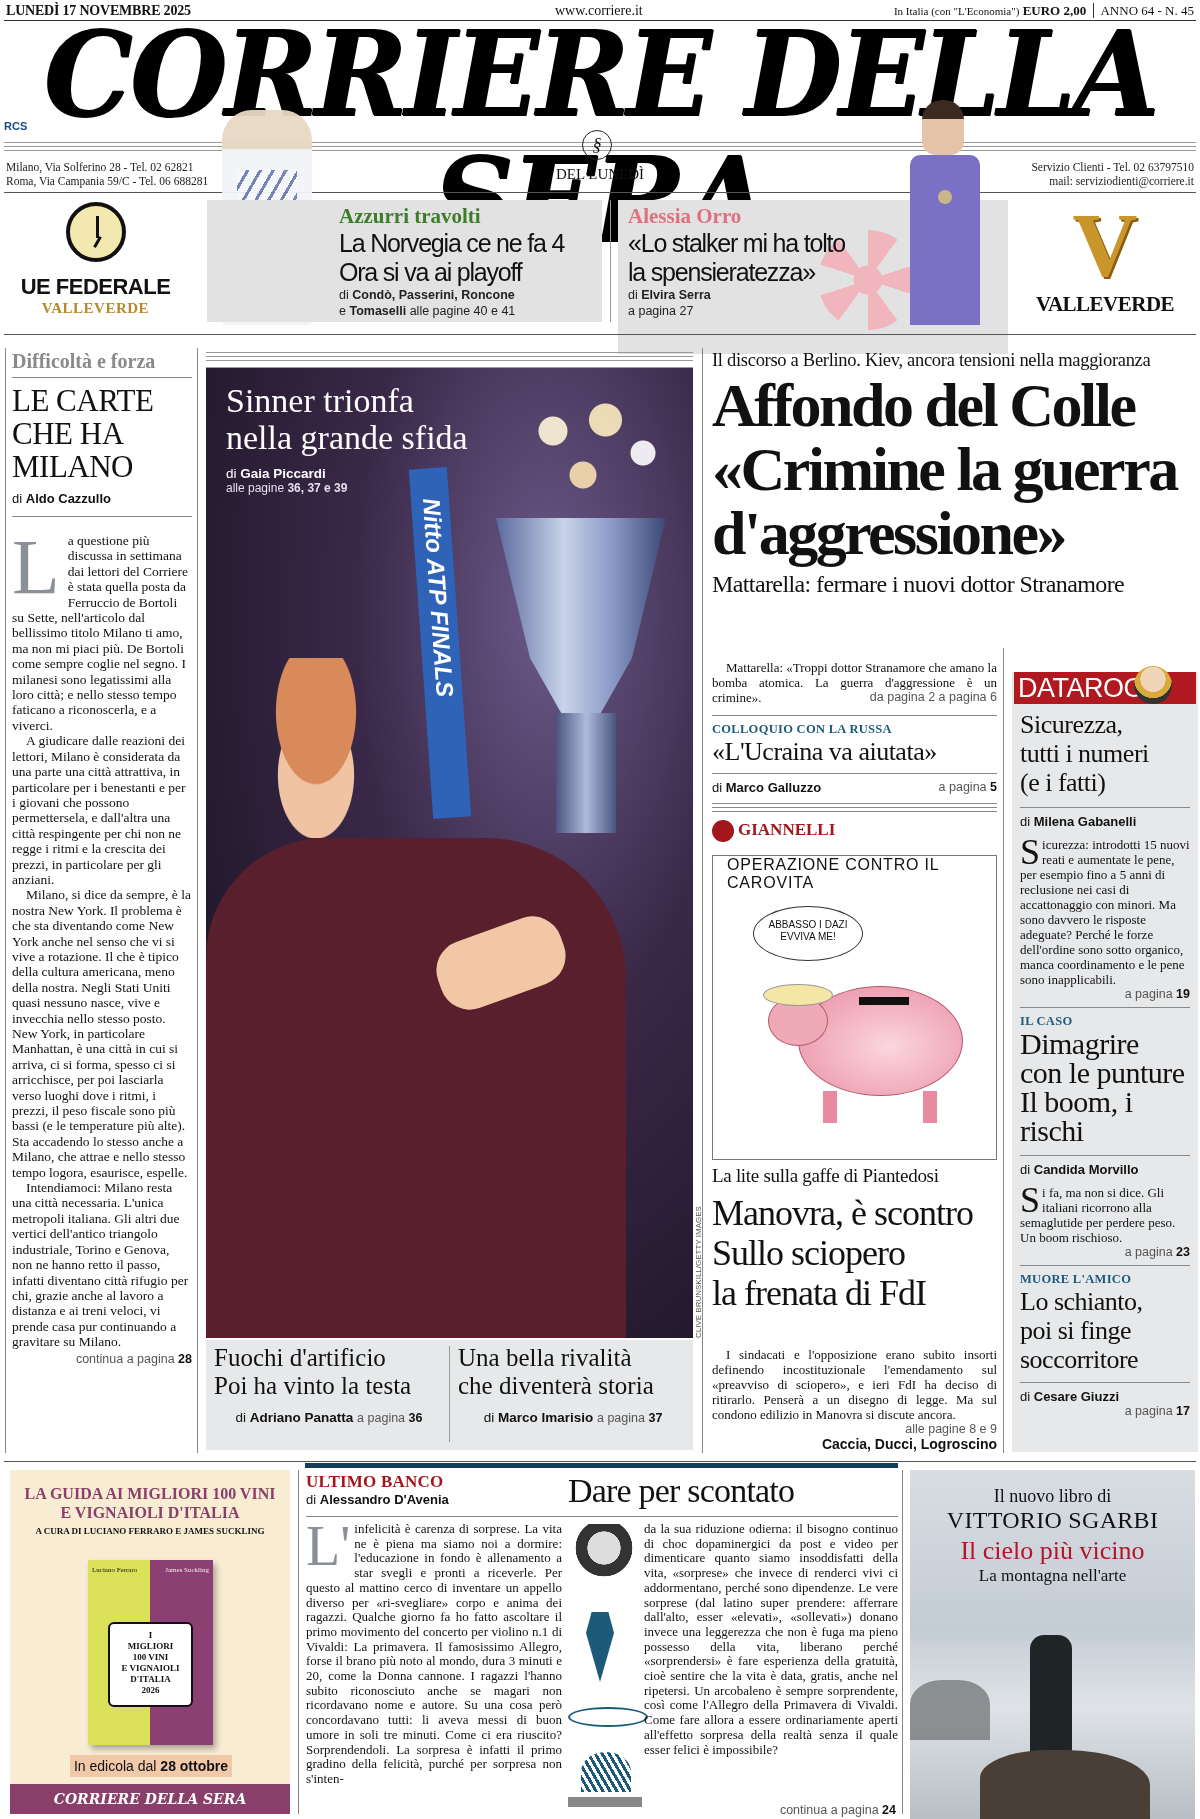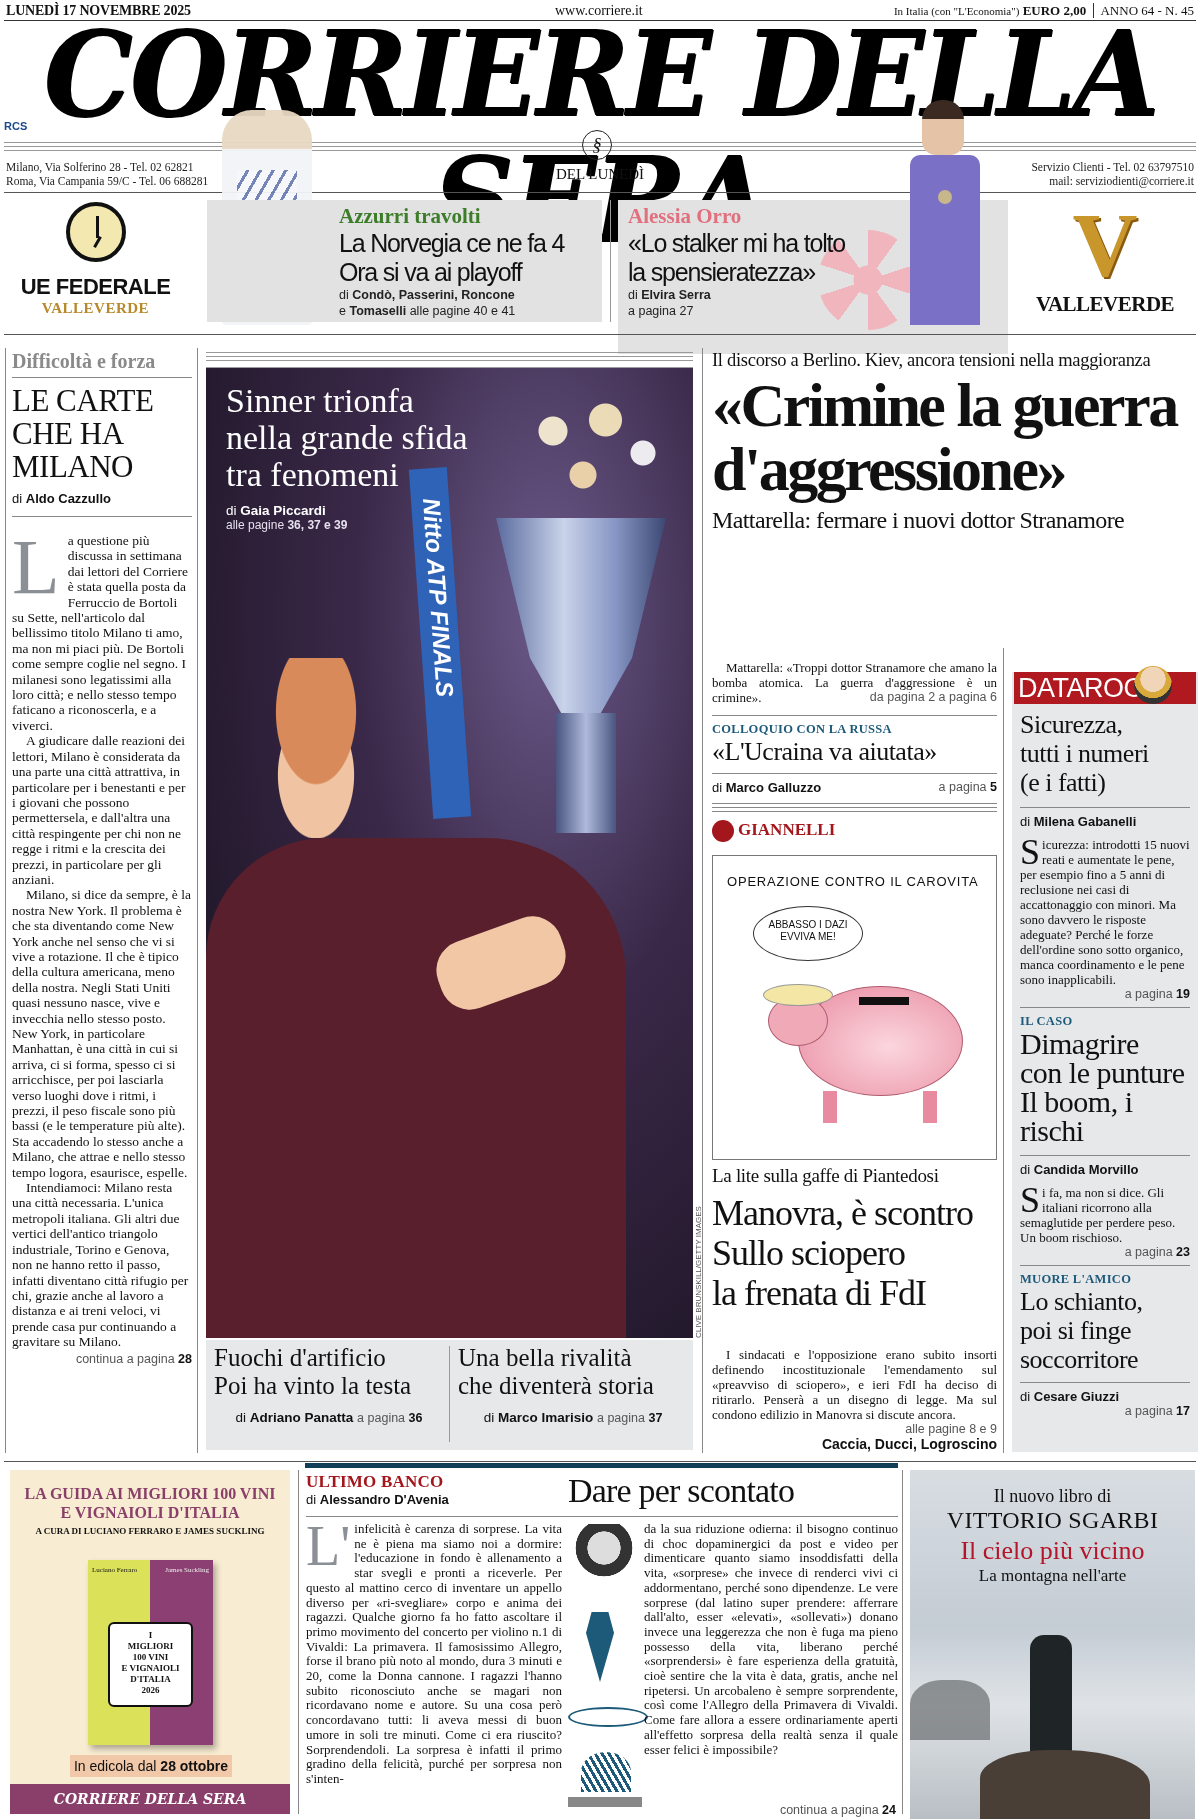--- a/index.html
+++ b/index.html
@@ -158,21 +158,20 @@
   </div>
 
   <div style="position:absolute;left:40px;top:290px;width:140px;height:180px;background:radial-gradient(ellipse at 50% 30%,#d98a5a 0 40%,transparent 41%),radial-gradient(ellipse at 50% 65%,#f0c4a2 0 38%,transparent 39%)"></div>
   <div style="position:absolute;left:0;top:470px;width:420px;height:500px;background:#5a1f2c;border-radius:120px 140px 0 0"></div>
   <div style="position:absolute;left:230px;top:560px;width:130px;height:70px;background:#f2c7a6;border-radius:30px;transform:rotate(-20deg)"></div>
 
   <div style="position:absolute;left:20px;top:14px;color:#fff">
     <div style="font-size:34px;line-height:37px">
       <div>Sinner trionfa</div>
       <div>nella grande sfida</div>
-      <div>tra fenomeni</div>
     </div>
     <div class="sans" style="font-size:13.5px;margin-top:10px"><span>di</span> <b>Gaia Piccardi</b></div>
     <div class="sans" style="font-size:12px;color:#e6e0ee"><span>alle pagine</span> <b>36, 37 e 39</b></div>
   </div>
 </div>
 <div class="abs sans" style="left:694px;top:1338px;font-size:8px;color:#555;transform:rotate(-90deg);transform-origin:left top;white-space:nowrap">CLIVE BRUNSKILL/GETTY IMAGES</div>
 
 <div class="abs" style="left:206px;top:1340px;width:487px;height:110px;background:#e6e8ea">
   <div style="position:absolute;left:8px;top:4px;width:230px">
     <div style="font-size:25px;line-height:28px">Fuochi d'artificio</div>
@@ -184,20 +183,21 @@
     <div style="font-size:25px;line-height:28px">Una bella rivalità</div>
     <div style="font-size:25px;line-height:28px">che diventerà storia</div>
     <div class="byline" style="margin-top:10px;text-align:center;font-size:13.5px"><span>di</span> <b>Marco Imarisio</b> <span class="pageref"><span>a pagina</span> <b>37</b></span></div>
   </div>
 </div>
 
 <div class="abs" style="left:702px;top:348px;width:1px;height:1105px;background:#888"></div>
 <div class="abs" style="left:712px;top:350px;width:486px">
   <div style="font-size:18.5px;letter-spacing:-0.3px">Il discorso a Berlino. Kiev, ancora tensioni nella maggioranza</div>
   <div style="font-size:62px;line-height:64px;font-weight:bold;letter-spacing:-2.5px;margin-top:2px">
+    <div>Affondo del Colle</div>
     <div>«Crimine la guerra</div>
     <div>d'aggressione»</div>
   </div>
   <div style="font-size:24px;letter-spacing:-0.6px;margin-top:6px">Mattarella: fermare i nuovi dottor Stranamore</div>
 </div>
 
 <div class="abs" style="left:712px;top:660px;width:285px">
   <div class="body-text" style="text-indent:14px;text-align:justify;font-size:13px;line-height:15px"><span>Mattarella: «Troppi dottor Stranamore che amano la bomba atomica. La guerra d'aggressione è un crimine».</span> <span class="pageref" style="float:right">da pagina 2 a pagina 6</span></div>
   <div style="height:1px;background:#888;margin:10px 0 6px;clear:both"></div>
   <div class="bluekick">COLLOQUIO CON LA RUSSA</div>
@@ -207,21 +207,21 @@
       <span><span>di</span> <b>Marco Galluzzo</b></span>
       <span class="pageref"><span>a pagina</span> <b>5</b></span>
     </div>
   <div style="height:1px;background:#888;margin:8px 0 0"></div>
   <div style="height:1px;background:#888;margin:3px 0 0"></div>
   <div style="height:1px;background:#888;margin:3px 0 8px"></div>
   <div><span class="gianelli-dot"></span> <span style="font-size:17px;font-weight:bold;color:#a3171c">GIANNELLI</span></div>
 </div>
 
 <div class="abs" style="left:712px;top:855px;width:285px;height:305px;border:1px solid #777;background:#fff">
-  <div class="sans" style="position:absolute;left:14px;top:18px;font-size:13px;letter-spacing:0.8px">OPERAZIONE CONTRO IL CAROVITA</div>
+  <div class="sans" style="position:absolute;left:14px;top:0;font-size:16px;letter-spacing:0.8px">OPERAZIONE CONTRO IL CAROVITA</div>
   <div style="position:absolute;left:40px;top:50px;width:110px;height:55px;border:1px solid #333;border-radius:50%;text-align:center;padding-top:12px">
     <div class="sans" style="font-size:10px;line-height:12px">ABBASSO I DAZI</div>
     <div class="sans" style="font-size:10px;line-height:12px">EVVIVA ME!</div>
   </div>
   <div style="position:absolute;left:85px;top:130px;width:165px;height:110px;border-radius:50%;background:radial-gradient(ellipse at 55% 55%,#fbd6de,#e98ba0);border:1px solid #b05a6e">
     <div style="position:absolute;left:60px;top:10px;width:50px;height:8px;background:#111"></div>
   </div>
   <div style="position:absolute;left:55px;top:140px;width:60px;height:50px;border-radius:50%;background:#f0a9b6;border:1px solid #b05a6e"></div>
   <div style="position:absolute;left:50px;top:128px;width:70px;height:22px;border-radius:50%;background:#f4e7a6;border:1px solid #999"></div>
   <div style="position:absolute;left:110px;top:235px;width:14px;height:32px;background:#e98ba0"></div>

